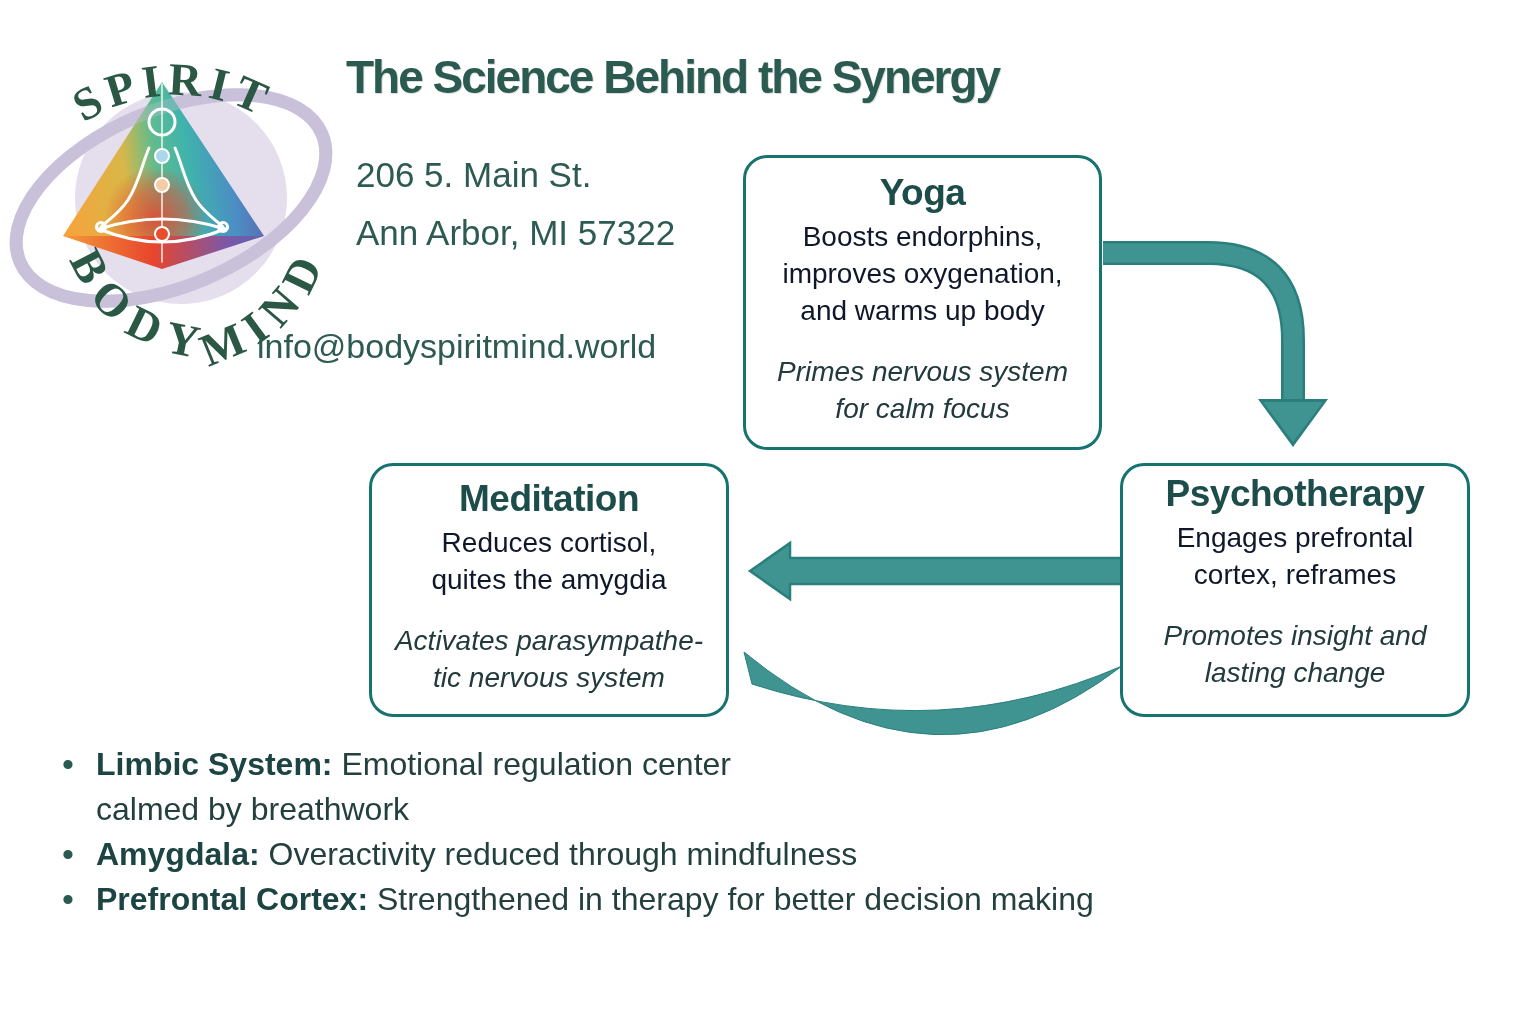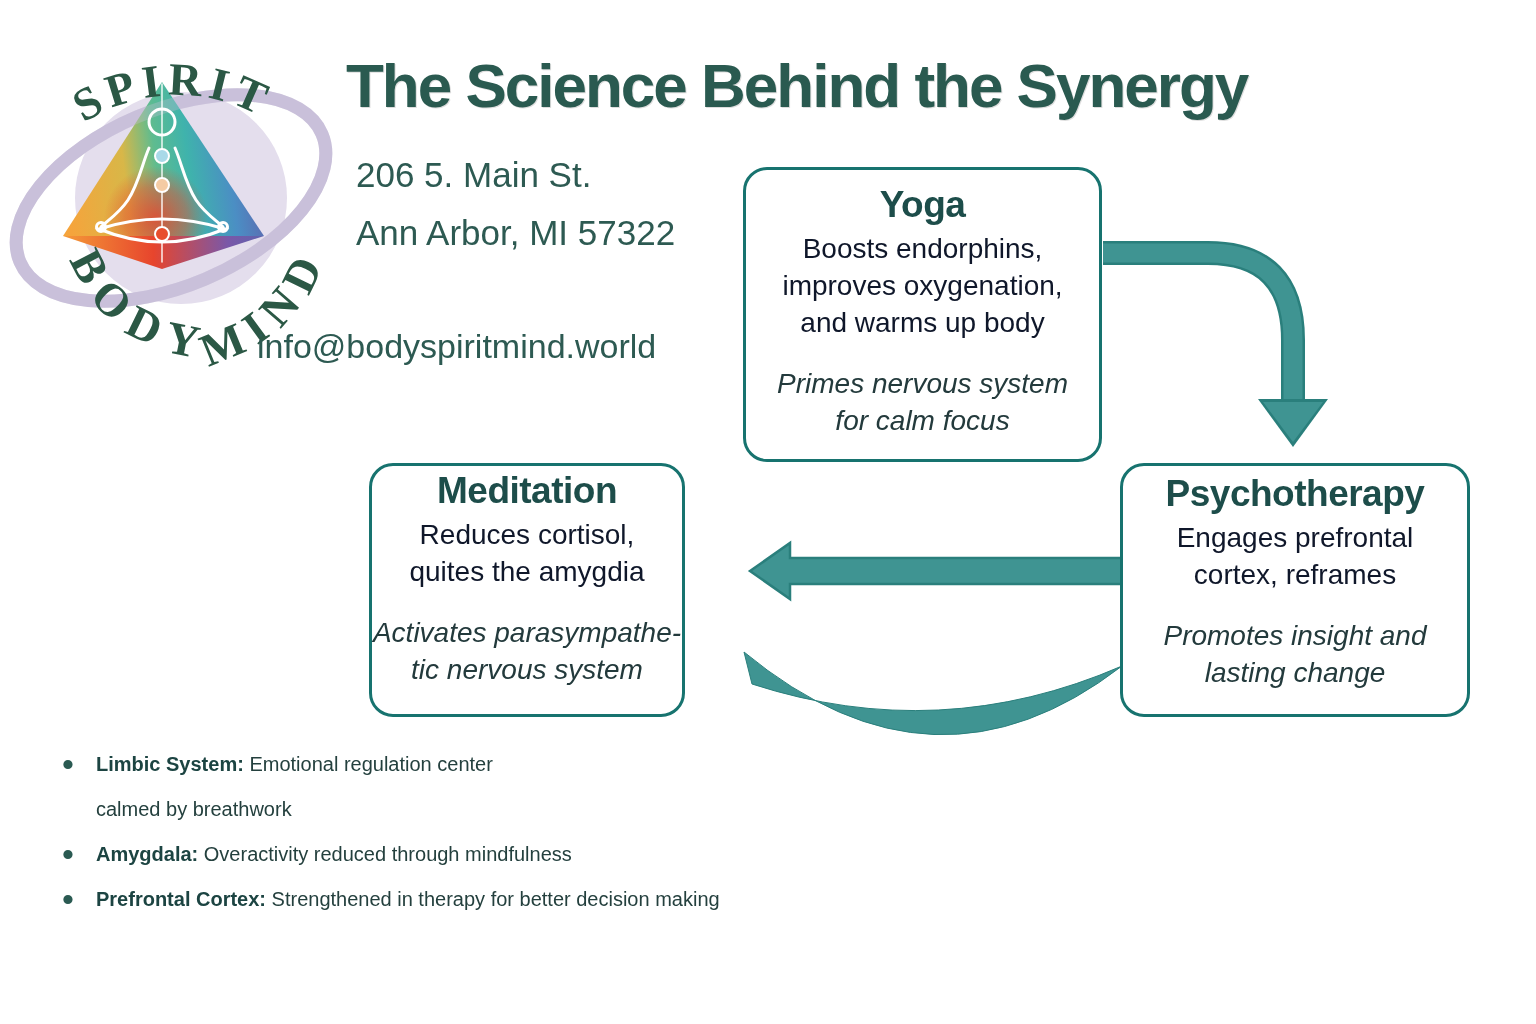--- a/index.html
+++ b/index.html
@@ -5,50 +5,50 @@
   html,body { margin:0; padding:0; background:#ffffff; }
   .page {
     position:relative; width:1536px; height:1024px; background:#ffffff;
     overflow:hidden; font-family:"Liberation Sans", sans-serif; color:#243C3E;
   }
   
   .logo { position:absolute; left:6px; top:6px; width:332px; height:392px; }
   
   .title {
     position:absolute; left:346px; top:50px; margin:0;
-    font-size:62px; font-weight:700; letter-spacing:-2px; color:#2A5A50;
+    font-size:46px; font-weight:700; letter-spacing:-2px; color:#2A5A50;
     text-shadow:1px 1px 0 rgba(120,120,120,.25);
   }
   .contact {
     position:absolute; left:356px; top:146px;
     font-size:35px; line-height:58px; color:#2D5A52; font-weight:400;
   }
   .email {
     position:absolute; left:257px; top:327px;
     font-size:34px; color:#2D5A52;
   }
   
   .node {
     position:absolute; background:#ffffff; border:3px solid #17736F;
     border-radius:24px; text-align:center; box-sizing:border-box; z-index:3;
   }
-  .node-yoga       { left:743px;  top:167px; width:359px; height:295px; padding-top:14px; }
+  .node-yoga       { left:743px;  top:155px; width:359px; height:295px; padding-top:14px; }
   .node-psycho     { left:1120px; top:463px; width:350px; height:254px; padding-top:7px; }
-  .node-meditation { left:369px;  top:463px; width:316px; height:254px; padding-top:4px; }
+  .node-meditation { left:369px;  top:463px; width:360px; height:254px; padding-top:12px; }
   .node-title { font-size:37px; font-weight:700; color:#1D4D4A; letter-spacing:-0.5px; }
   .node-body  { margin-top:4px; font-size:28px; line-height:37px; color:#0f172a; white-space:pre-line; }
   .node-note  { margin-top:24px; font-size:28px; line-height:37px; color:#233A3C; font-style:italic; white-space:pre-line; }
   .node-yoga .node-note { }
   
   .arrows { position:absolute; left:0; top:0; width:1536px; height:1024px; z-index:2; pointer-events:none; }
   
   .bullets {
     position:absolute; left:58px; top:742px; width:1468px;
     list-style:none; margin:0; padding:0;
-    font-size:20px; line-height:45px; color:#24403E;
+    font-size:32px; line-height:45px; color:#24403E;
   }
   .bullets li { position:relative; padding-left:38px; }
   .bullets li::before {
     content:"\2022"; position:absolute; left:4px; top:0;
     color:#2A5A52; font-size:34px;
   }
   .b-label { font-weight:700; color:#1C4442; }
   .b-text  { white-space:pre-wrap; }
 </style>
 </head>

